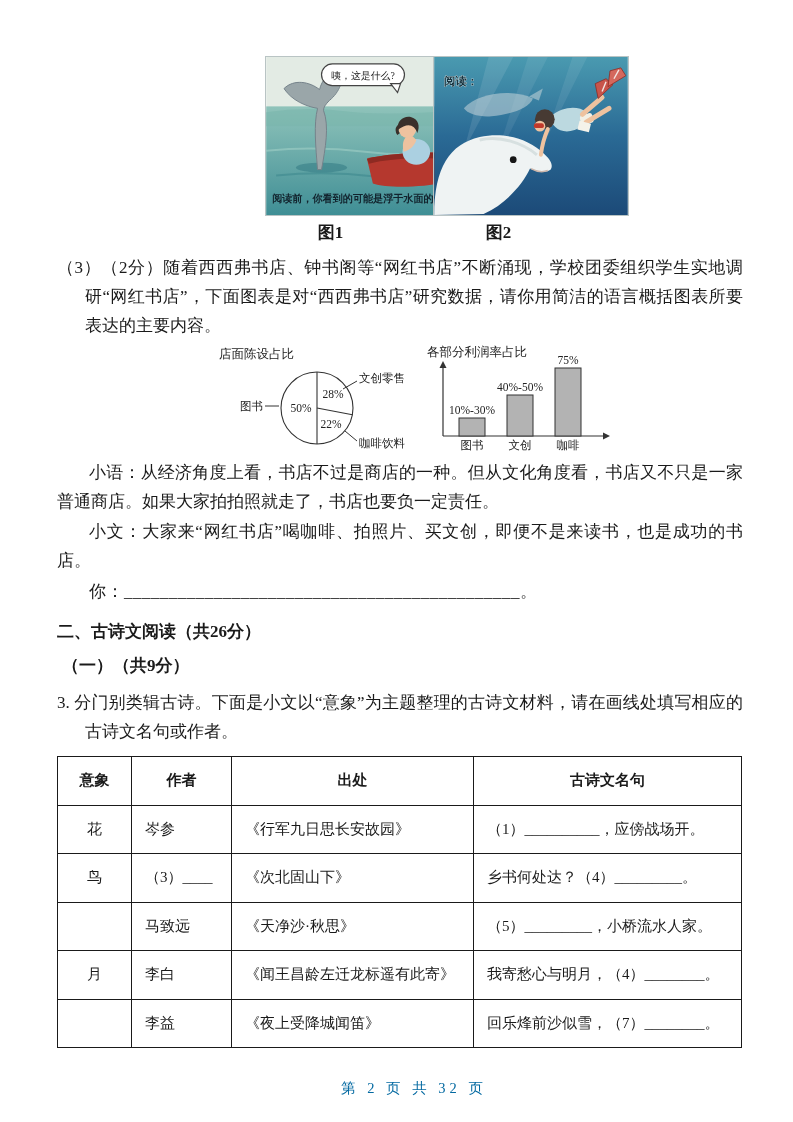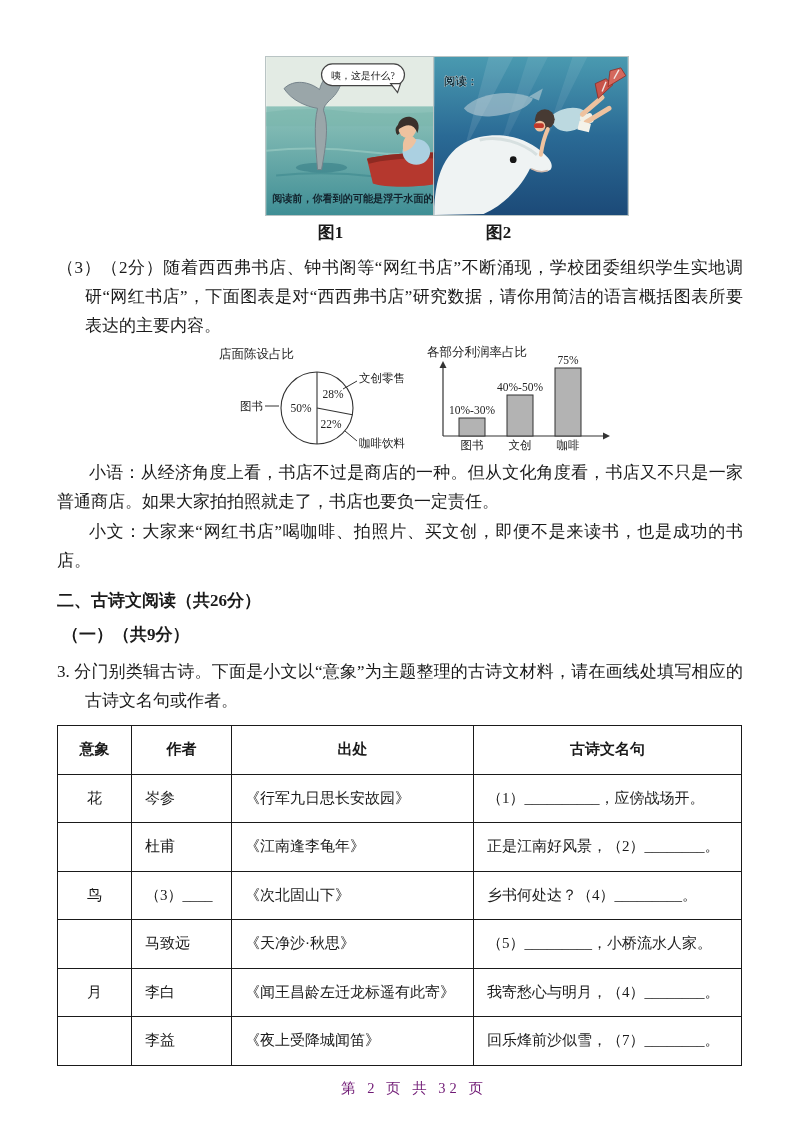--- a/index.html
+++ b/index.html
@@ -32,21 +32,21 @@
   
   table.poem { border-collapse:collapse; width:684px; margin-top:10px; table-layout:fixed; }
   table.poem th, table.poem td { border:1.4px solid #1a1a1a; font-size:15px; height:48.5px;
     vertical-align:middle; }
   table.poem th { font-weight:bold; text-align:center; font-size:15px; }
   col.c1 { width:74px; } col.c2 { width:100px; } col.c3 { width:242px; } col.c4 { width:268px; }
   td.c-img { text-align:center; }
   td.c-auth, td.c-src, td.c-line { text-align:left; padding-left:13px; }
 
   .footer { position:absolute; left:0; right:0; bottom:24px; text-align:center;
-    font-size:14.5px; letter-spacing:4px; color:#701a75;padding-left:35px; }
+    font-size:14.5px; letter-spacing:4px; color:#0369a1;padding-left:35px; }
 </style>
 </head>
 <body>
 
 <div class="page">
 
   <div class="figures">
 
     <div class="fig">
       <svg width="196" height="160" viewBox="0 0 196 160">
@@ -170,20 +170,21 @@
       <text x="111" y="47" text-anchor="middle" class="chart-text">40%-50%</text>
       <text x="159" y="20" text-anchor="middle" class="chart-text">75%</text>
       <text x="63" y="105" text-anchor="middle" class="chart-text">图书</text>
       <text x="111" y="105" text-anchor="middle" class="chart-text">文创</text>
       <text x="159" y="105" text-anchor="middle" class="chart-text">咖啡</text>
     </svg>
   </div>
 
   <div class="para indent2">小语：从经济角度上看，书店不过是商店的一种。但从文化角度看，书店又不只是一家普通商店。如果大家拍拍照就走了，书店也要负一定责任。</div>
   <div class="para indent2">小文：大家来“网红书店”喝咖啡、拍照片、买文创，即便不是来读书，也是成功的书店。</div>
+  <div class="para youline">你：____________________________________________。</div>
 
   <div class="h-main">二、古诗文阅读（共26分）</div>
   <div class="h-sub">（一）（共9分）</div>
 
   <div class="para hang" style="margin-top:6px;">3. 分门别类辑古诗。下面是小文以“意象”为主题整理的古诗文材料，请在画线处填写相应的古诗文名句或作者。</div>
 
   <table class="poem">
     <colgroup>
         <col class="c1">
         <col class="c2">
@@ -197,26 +198,20 @@
       <th>出处</th>
       <th>古诗文名句</th>
     </tr>
     <tr>
       <td class="c-img">花</td>
       <td class="c-auth">岑参</td>
       <td class="c-src">《行军九日思长安故园》</td>
       <td class="c-line">（1）__________，应傍战场开。</td>
     </tr>
     <tr>
-      <td class="c-img"></td>
-      <td class="c-auth">杜甫</td>
-      <td class="c-src">《江南逢李龟年》</td>
-      <td class="c-line">正是江南好风景，（2）________。</td>
-    </tr>
-    <tr>
       <td class="c-img">鸟</td>
       <td class="c-auth">（3）____</td>
       <td class="c-src">《次北固山下》</td>
       <td class="c-line">乡书何处达？（4）_________。</td>
     </tr>
     <tr>
       <td class="c-img"></td>
       <td class="c-auth">马致远</td>
       <td class="c-src">《天净沙·秋思》</td>
       <td class="c-line">（5）_________，小桥流水人家。</td>

